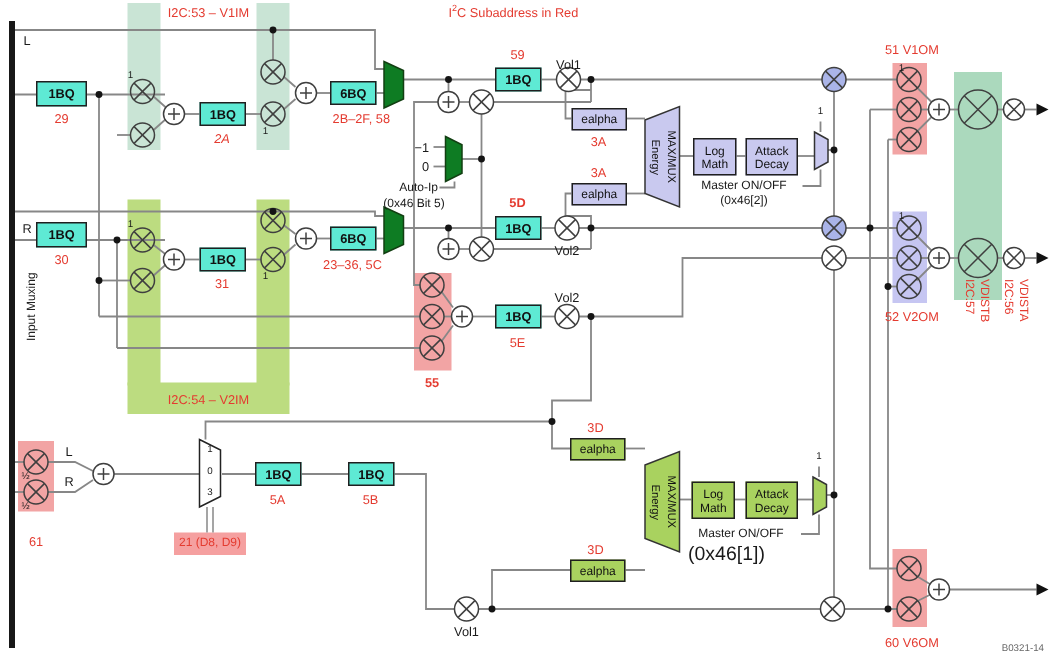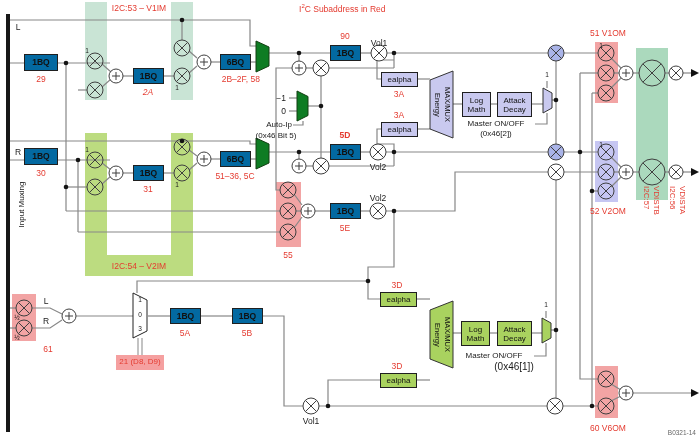--- a/index.html
+++ b/index.html
@@ -1,19 +1,19 @@
 <!DOCTYPE html>
 <html><head>
 <meta charset="utf-8">
 <style>
   html,body{margin:0;padding:0;background:#fff;}
   #fig{position:relative;width:700px;height:439px;background:#fff;overflow:hidden;
        font-family:"Liberation Sans",sans-serif;}
   .region{position:absolute;}
-  .box{position:absolute;box-sizing:border-box;border:1.4px solid #1f1f1f;background:#0369a1;
+  .box{position:absolute;box-sizing:border-box;border:1.4px solid #1f1f1f;background:#5eead4;
        display:flex;align-items:center;justify-content:center;text-align:center;
        font:bold 8.5px "Liberation Sans",sans-serif;color:#111;line-height:9px;}
   .lav{background:#c9c9ef;}
   .grn{background:#a9d25f;}
   .thin{font-weight:normal;font-size:8px;}
   .red{position:absolute;color:#e43b30;font:8.5px "Liberation Sans",sans-serif;text-align:center;}
   .lbl{position:absolute;color:#1a1a1a;font:8.5px "Liberation Sans",sans-serif;text-align:center;}
   .tiny{font-size:6.5px;}
   .r{text-align:right;}
   .l{text-align:left;}
@@ -331,32 +331,32 @@
   </div>
 
   <div class="red" style="left:299px;top:3px;">
     <span>I</span><sup style="font-size:6px;">2</sup><span>C Subaddress in Red</span>
   </div>
   <div class="red" style="left:104px;top:3px;width:70px;">I2C:53 – V1IM</div>
   <div class="red" style="left:104px;top:261px;width:70px;">I2C:54 – V2IM</div>
   <div class="red" style="left:30px;top:74px;width:22px;">29</div>
   <div class="red" style="left:137px;top:87px;width:22px;font-style:italic;">2A</div>
   <div class="red" style="left:212px;top:74px;width:48px;text-align:right;">2B–2F, 58</div>
-  <div class="red" style="left:334px;top:31px;width:22px;">90</div>
+  <div class="red" style="left:334px;top:31px;width:22px;">59</div>
   <div class="red" style="left:30px;top:168px;width:22px;">30</div>
   <div class="red" style="left:137px;top:184px;width:22px;">31</div>
-  <div class="red" style="left:211px;top:171px;width:48px;">51–36, 5C</div>
+  <div class="red" style="left:211px;top:171px;width:48px;">23–36, 5C</div>
   <div class="red" style="left:334px;top:130px;width:22px;font-weight:bold;">5D</div>
   <div class="red" style="left:334px;top:223px;width:22px;">5E</div>
-  <div class="red" style="left:277px;top:250px;width:22px;">55</div>
+  <div class="red" style="left:277px;top:250px;width:22px;font-weight:bold;">55</div>
   <div class="red" style="left:386px;top:89px;width:26px;">3A</div>
   <div class="red" style="left:386px;top:110px;width:26px;">3A</div>
   <div class="red" style="left:384px;top:280px;width:26px;">3D</div>
   <div class="red" style="left:384px;top:361px;width:26px;">3D</div>
-  <div class="red" style="left:13px;top:344px;width:22px;margin-left:24px;">61</div>
+  <div class="red" style="left:13px;top:356px;width:22px;">61</div>
   <div class="red" style="left:116px;top:357px;width:48px;font-size:8px;">21 (D8, D9)</div>
   <div class="red" style="left:173px;top:328px;width:24px;">5A</div>
   <div class="red" style="left:235px;top:328px;width:24px;">5B</div>
   <div class="red l" style="left:590px;top:28px;width:60px;">51 V1OM</div>
   <div class="red l" style="left:590px;top:206px;width:60px;">52 V2OM</div>
   <div class="red l" style="left:590px;top:423px;width:60px;">60 V6OM</div>
   <div class="vred" style="left:641px;top:186px;height:52px;">
     <span>I2C:57</span><br>
     <span>VDISTB</span>
   </div>
@@ -381,21 +381,21 @@
   <div class="lbl tiny" style="left:597px;top:141px;width:8px;">1</div>
   <div class="lbl tiny" style="left:543px;top:71px;width:8px;">1</div>
   <div class="lbl tiny" style="left:542px;top:301px;width:8px;">1</div>
   <div class="lbl r" style="left:270px;top:93px;width:16px;">−1</div>
   <div class="lbl r" style="left:270px;top:106px;width:16px;">0</div>
   <div class="lbl r" style="left:254px;top:120px;width:38px;font-size:8px;">Auto-Ip</div>
   <div class="lbl" style="left:250px;top:131px;width:52px;font-size:8px;">(0x46 Bit 5)</div>
   <div class="lbl" style="left:458px;top:119px;width:76px;font-size:8px;">Master ON/OFF</div>
   <div class="lbl" style="left:468px;top:129px;width:56px;font-size:8px;">(0x46[2])</div>
   <div class="lbl" style="left:456px;top:351px;width:76px;font-size:8px;">Master ON/OFF</div>
-  <div class="lbl" style="left:486px;top:361px;width:56px;font-size:10px;">(0x46[1])</div>
+  <div class="lbl" style="left:454px;top:361px;width:56px;font-size:13px;text-align:right;">(0x46[1])</div>
   <div class="lbl tiny" style="left:136px;top:296px;width:8px;">1</div>
   <div class="lbl tiny" style="left:136px;top:311px;width:8px;">0</div>
   <div class="lbl tiny" style="left:136px;top:325px;width:8px;">3</div>
   <div class="lbl tiny" style="left:12px;top:314px;width:10px;">½</div>
   <div class="lbl tiny" style="left:12px;top:334px;width:10px;">½</div>
   <div class="lbl" style="left:40px;top:296px;width:12px;">L</div>
   <div class="lbl" style="left:40px;top:316px;width:12px;">R</div>
 
 </div>
 

